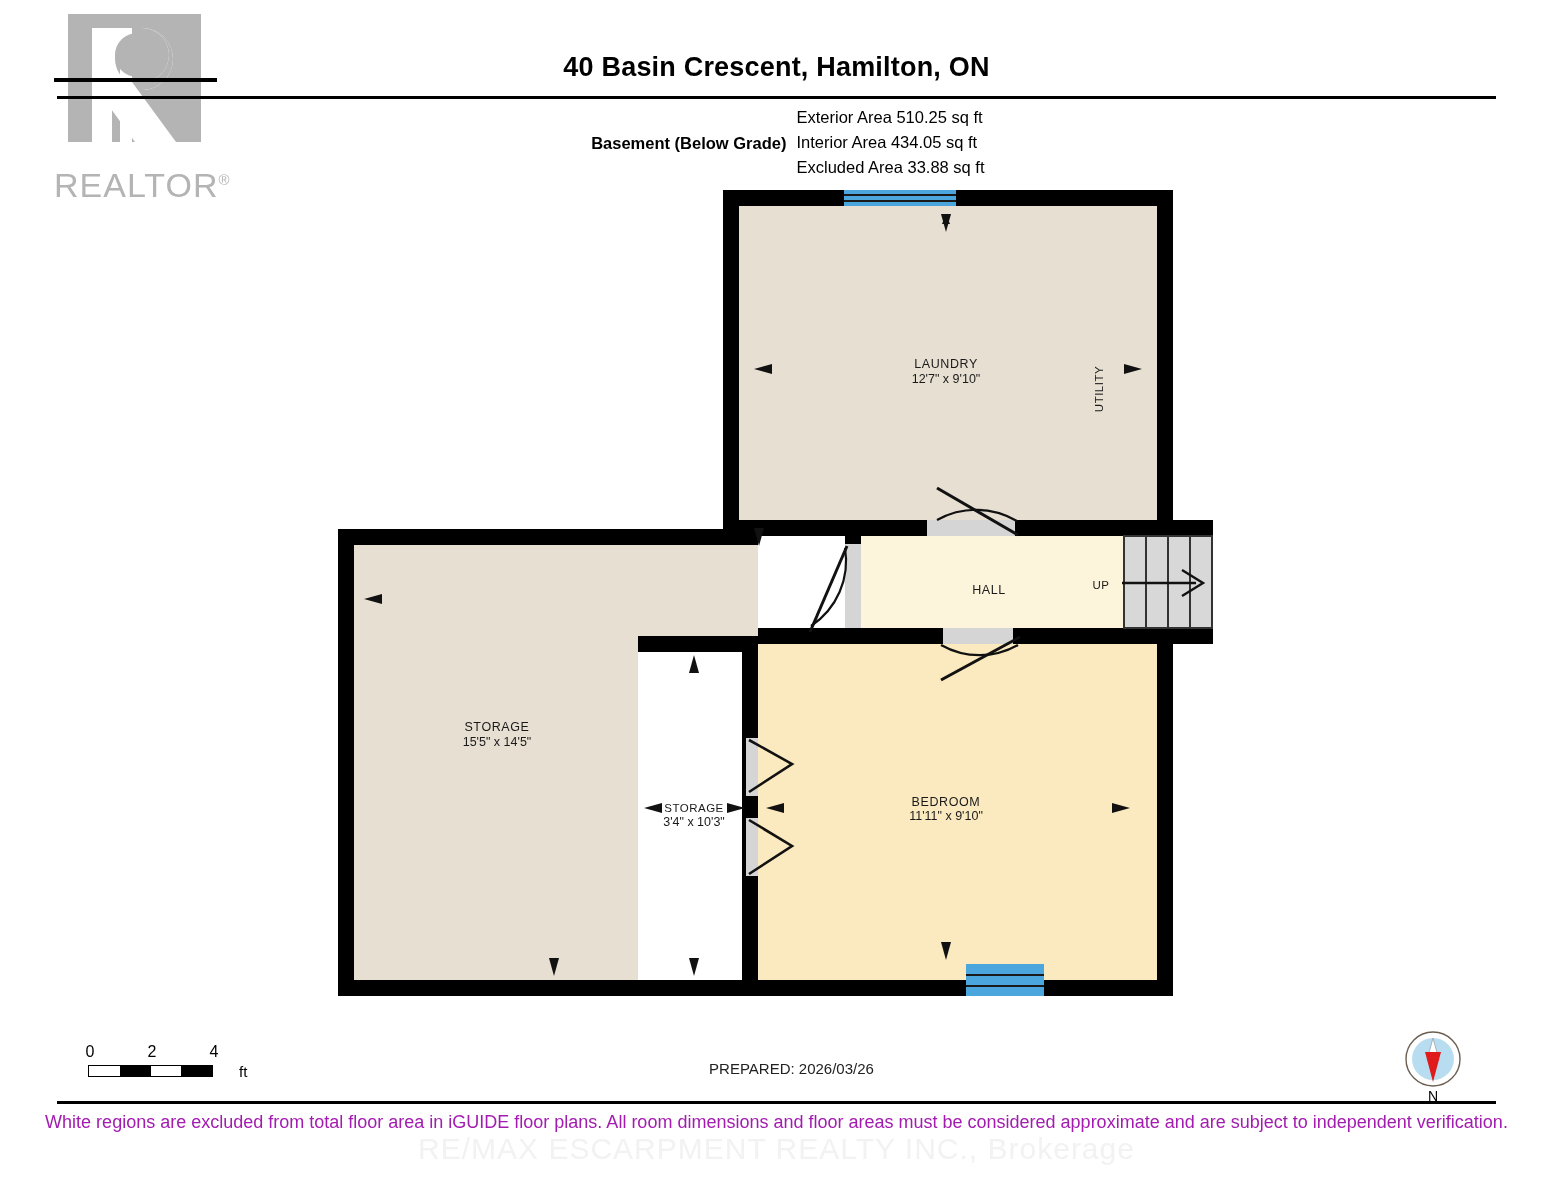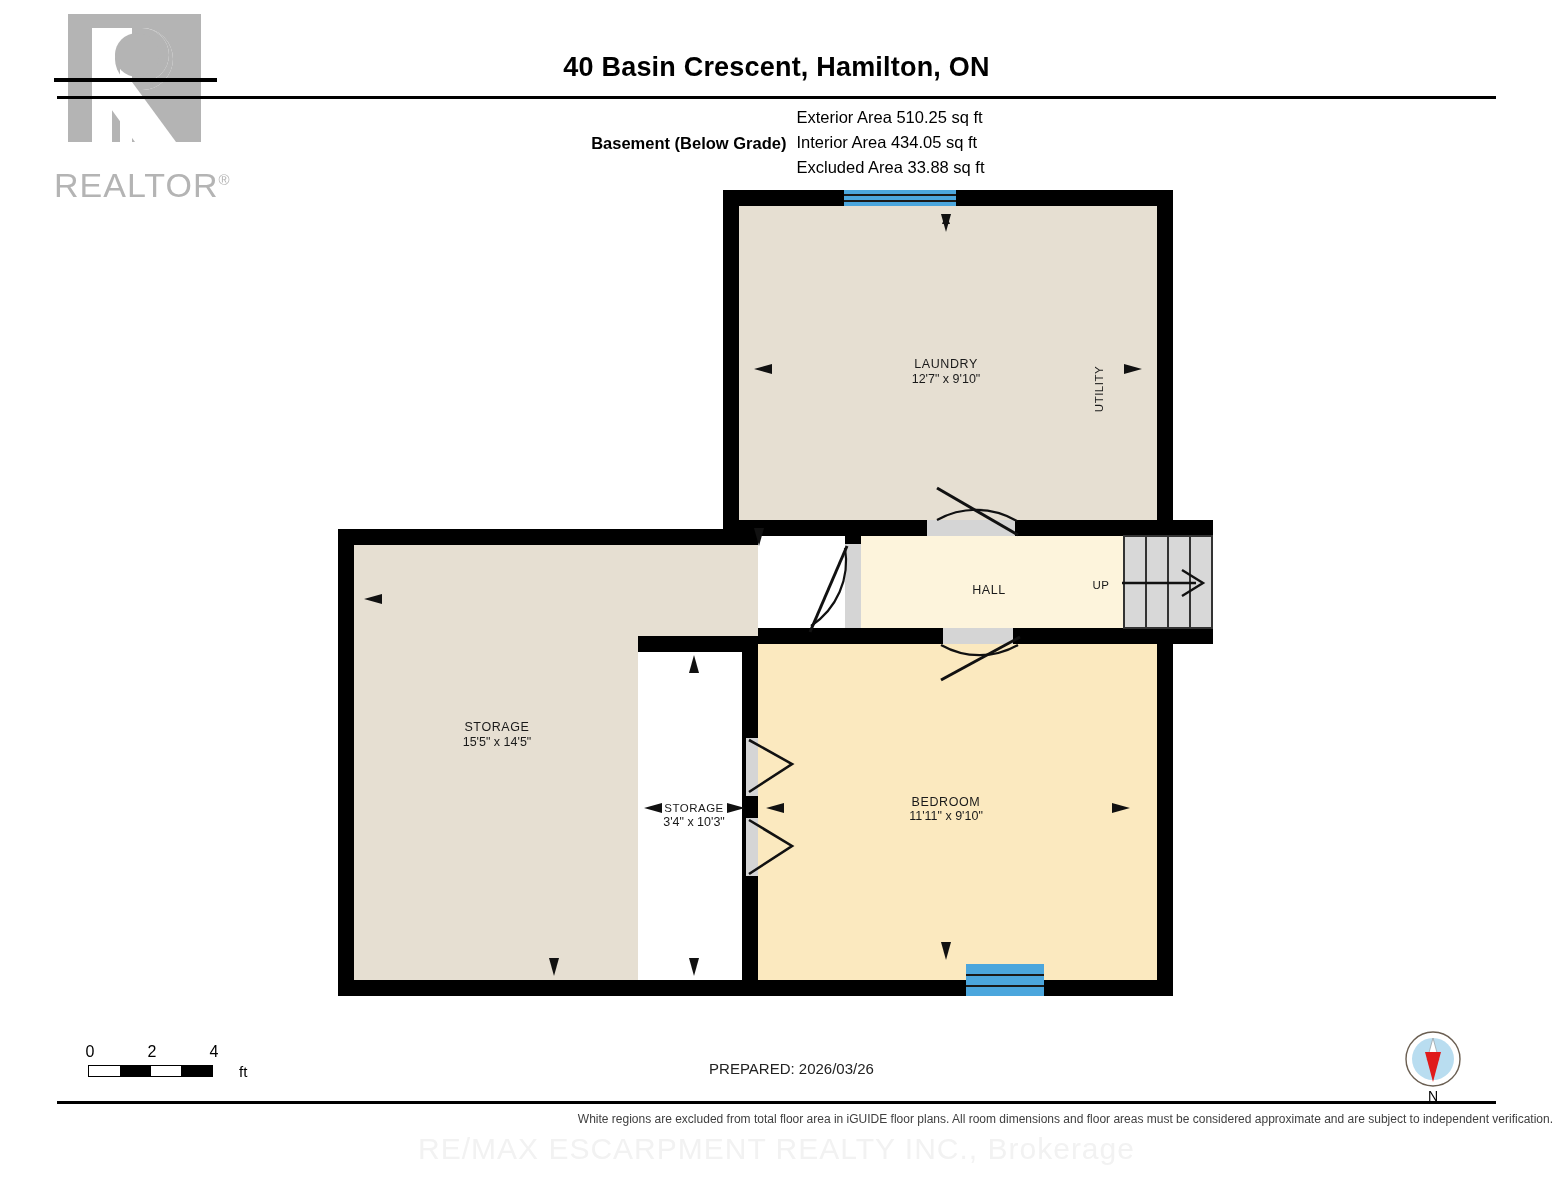--- a/index.html
+++ b/index.html
@@ -210,23 +210,23 @@
     right: 57px;
     top: 1101px;
     height: 2.5px;
     background: #000;
   }
   .disclaimer {
     position: absolute;
     left: 0;
     right: 0;
     top: 1112px;
-    text-align: right;
-    font-size: 12px;
-    color: #404040;
+    text-align: center;
+    font-size: 18px;
+    color: #a21caf;
   }
   .watermark {
     position: absolute;
     left: 0;
     right: 0;
     top: 1132px;
     text-align: center;
     font-size: 30px;
     color: #f2f2f2;
     letter-spacing: 1px;

